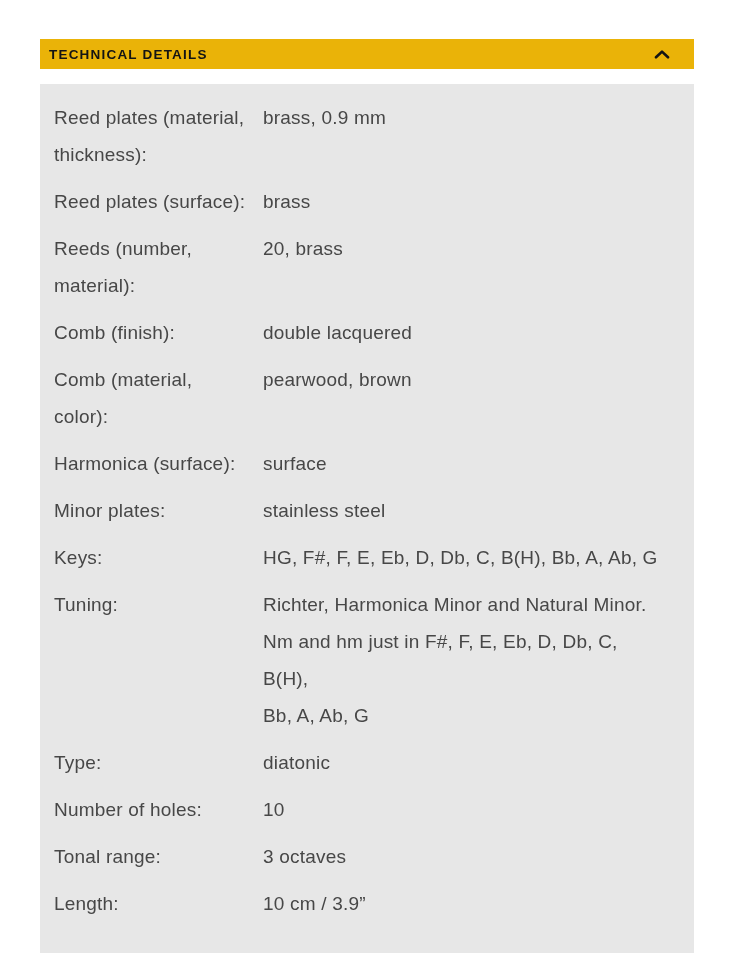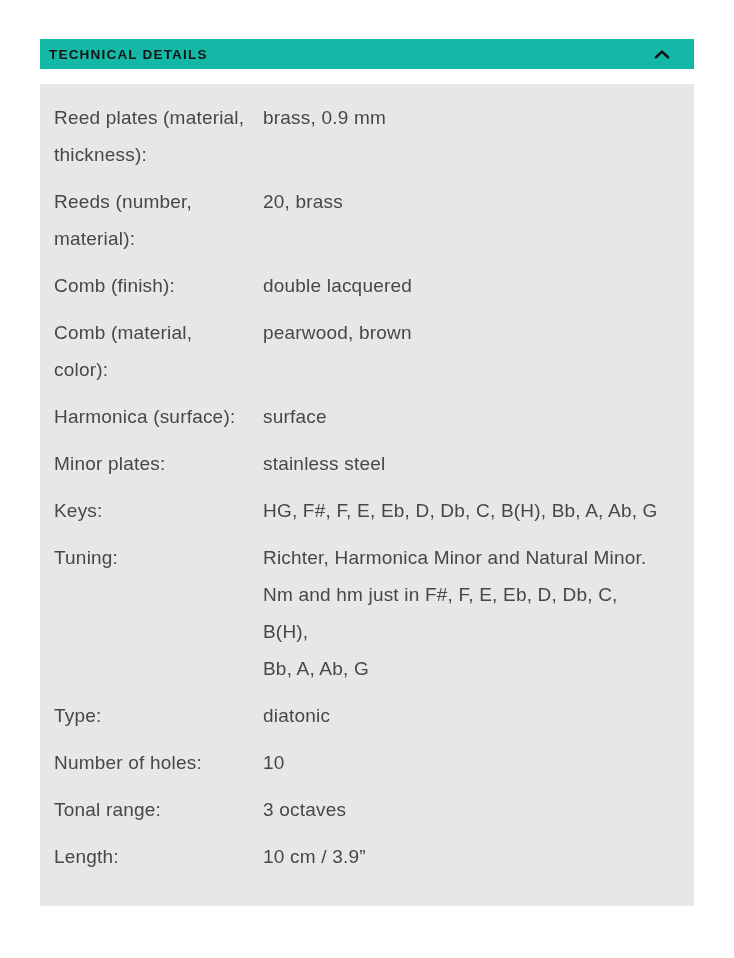--- a/index.html
+++ b/index.html
@@ -6,21 +6,21 @@
   html, body {
     width: 734px;
     height: 958px;
     background: #ffffff;
     font-family: "Liberation Sans", "DejaVu Sans", sans-serif;
     overflow: hidden;
   }
   .panel-header {
     margin: 39px 40px 0 40px;
     height: 30px;
-    background: #14b8a6;
+    background: #eab308;
     display: flex;
     align-items: center;
     justify-content: space-between;
     padding: 0 24px 0 9px;
     cursor: pointer;
   }
   .panel-title {
     font-size: 13.5px;
     font-weight: bold;
     letter-spacing: 1.2px;
@@ -64,20 +64,24 @@
   </span>
 </div>
 
 <div class="panel-body" id="specs">
   <div class="spec-row">
     <div class="spec-label">Reed plates (material,
 thickness):</div>
     <div class="spec-value">brass, 0.9 mm</div>
   </div>
 
+  <div class="spec-row">
+    <div class="spec-label">Reed plates (surface):</div>
+    <div class="spec-value">brass</div>
+  </div>
 
   <div class="spec-row">
     <div class="spec-label">Reeds (number,
 material):</div>
     <div class="spec-value">20, brass</div>
   </div>
 
   <div class="spec-row">
     <div class="spec-label">Comb (finish):</div>
     <div class="spec-value">double lacquered</div>

